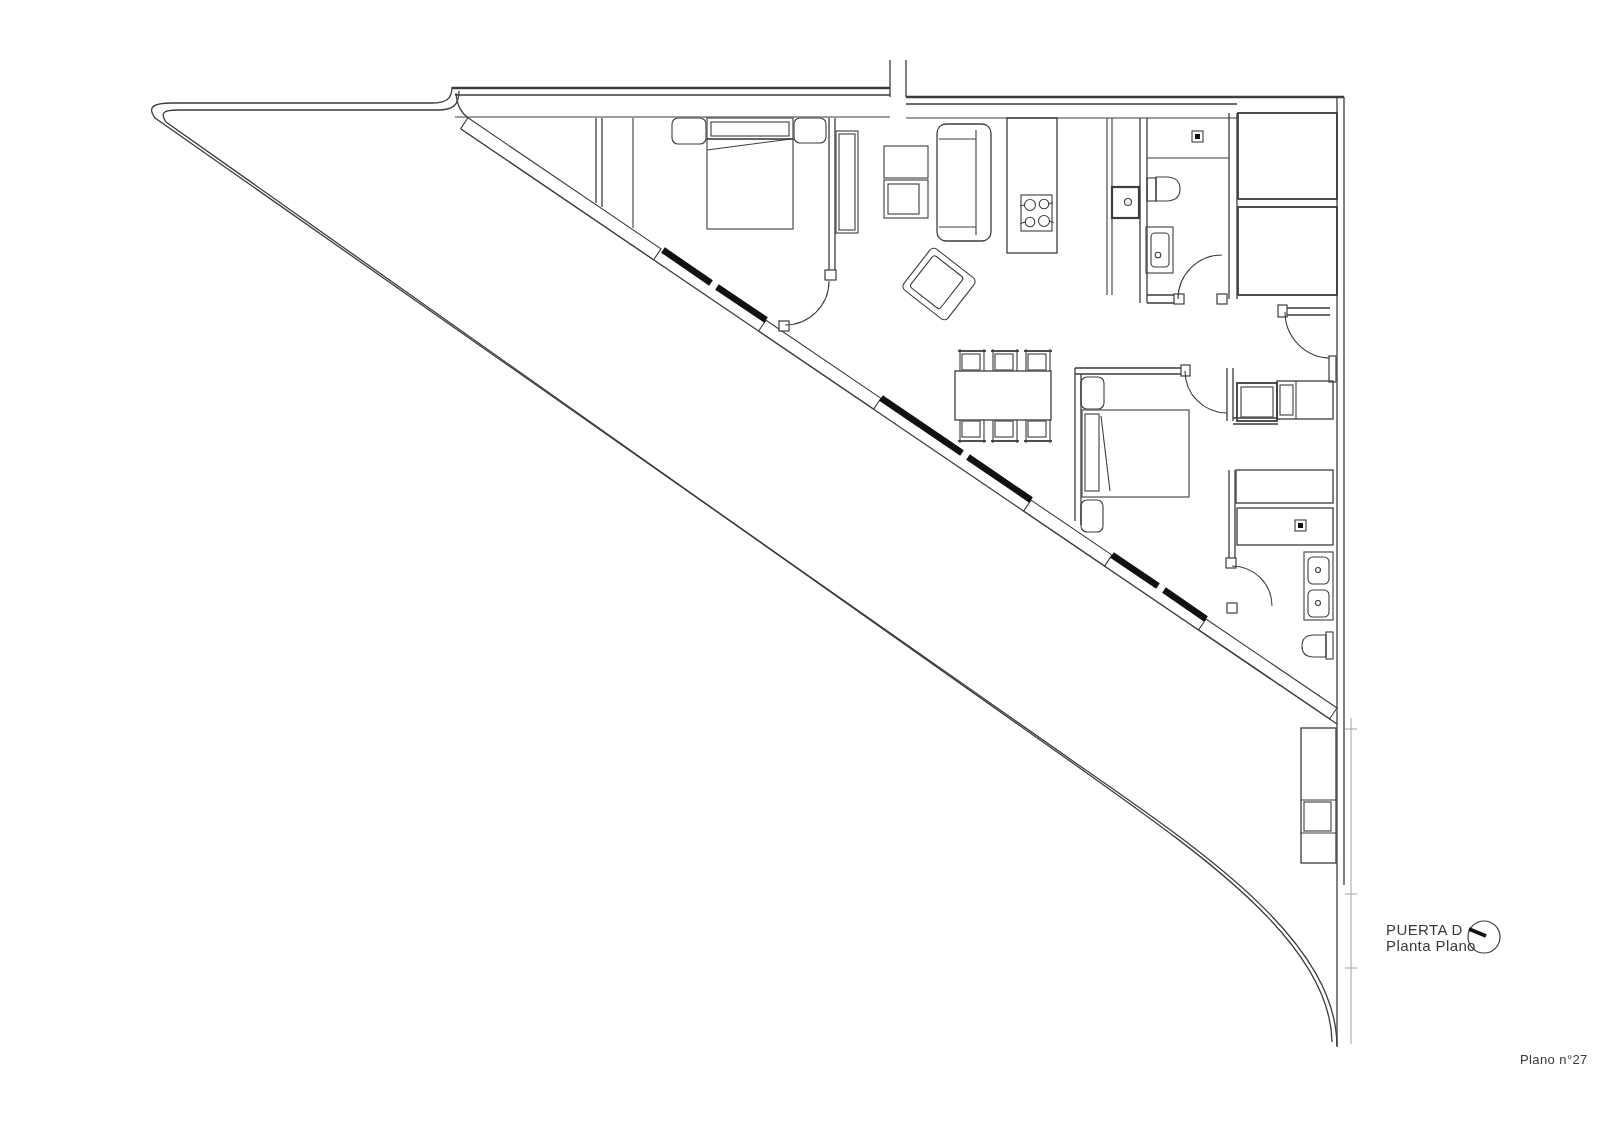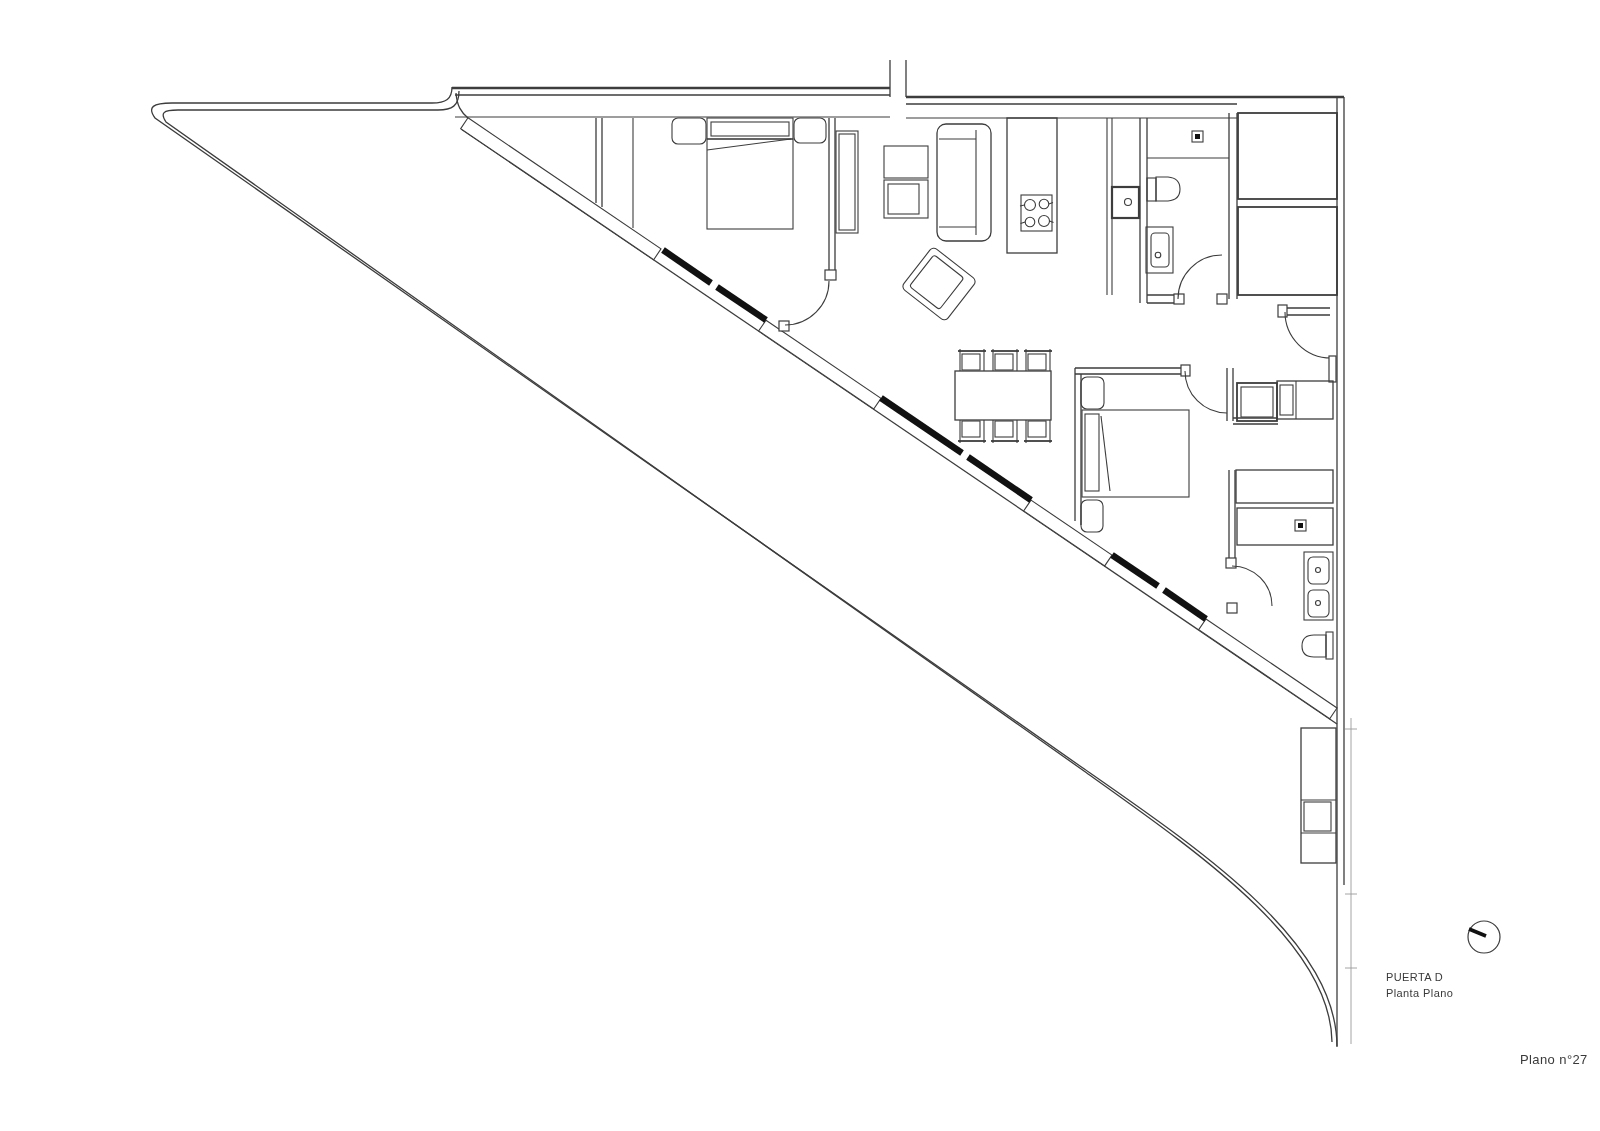--- a/index.html
+++ b/index.html
@@ -25,22 +25,22 @@
   .f   {fill:none;stroke:var(--line);stroke-width:1.1;}
   .fb  {fill:none;stroke:var(--line);stroke-width:1.8;}
   .pier{fill:#ffffff;stroke:var(--line);stroke-width:1.1;}
   .jamb{fill:#ffffff;stroke:var(--line);stroke-width:1.2;}
   .blk {fill:none;stroke:var(--window-glazing);stroke-width:6.5;}
   .thin{fill:none;stroke:var(--construction-line);stroke-width:0.9;}
   .dial{fill:none;stroke:var(--line);stroke-width:1.2;}
   .needle{stroke:var(--window-glazing);stroke-width:3.6;}
 
   .plan-title{
-    position:absolute;left:1386px;top:970px;
-    color:var(--text);font-size:11px;line-height:15.5px;letter-spacing:.4px;
+    position:absolute;left:1386px;top:922px;
+    color:var(--text);font-size:15px;line-height:15.5px;letter-spacing:.4px;
     white-space:nowrap;
   }
   .sheet-number{
     position:absolute;left:1520px;top:1052px;
     color:var(--text);font-size:13px;letter-spacing:.4px;white-space:nowrap;
   }
 </style>
 </head>
 <body>
 

